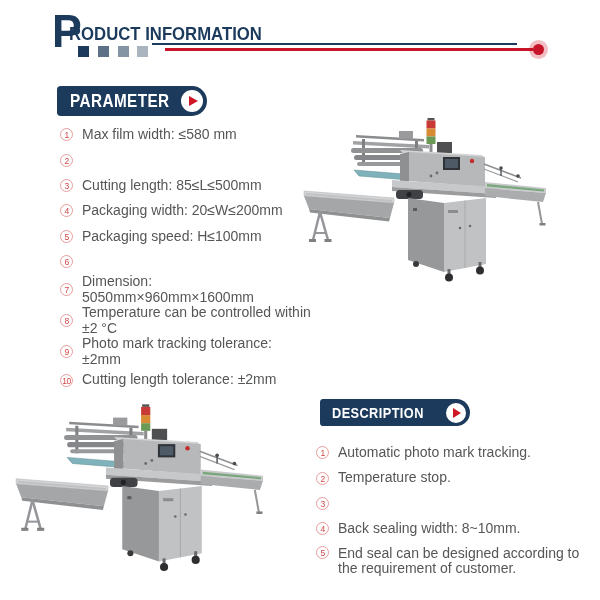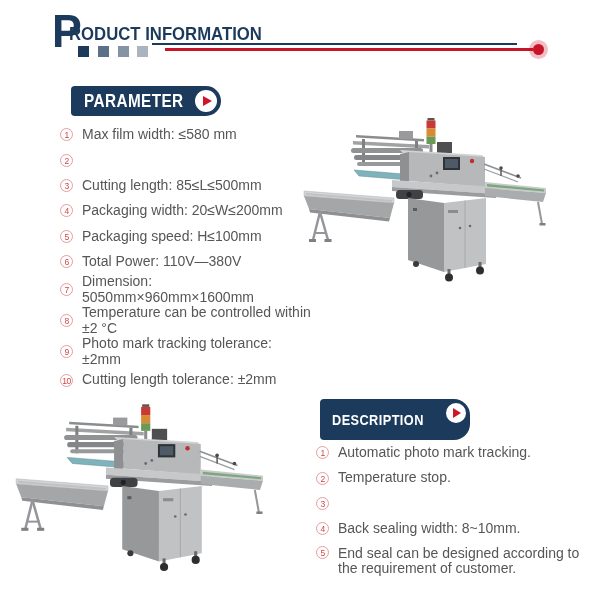--- a/index.html
+++ b/index.html
@@ -31,22 +31,22 @@
   }
   .red-dot {
     position:absolute; left:533px; top:44px; width:11px; height:11px;
     border-radius:50%; background:#c81428;
   }
   
   .badge {
     position:absolute; background:#1b3a5c; color:#fff; font-weight:bold;
     display:flex; align-items:center; border-radius:4px 16px 16px 4px;
   }
-  .badge-parameter { left:71px; top:86px; width:150px; height:30px; }
-  .badge-description { left:320px; top:399px; width:150px; height:41px; }
+  .badge-parameter { left:57px; top:86px; width:150px; height:30px; }
+  .badge-description { left:320px; top:399px; width:150px; height:27px; }
   .badge .label {
     transform:scaleX(0.85); transform-origin:left center; letter-spacing:0.5px; white-space:nowrap;
   }
   .badge-parameter .label { font-size:18px; margin-left:13px; }
   .badge-description .label { font-size:15px; margin-left:12px; }
   .play {
     position:absolute; background:#fff; border-radius:50%;
     display:flex; align-items:center; justify-content:center;
   }
   .badge-parameter .play { width:22px; height:22px; right:4px; top:4px; }
@@ -114,21 +114,20 @@
     <div class="item">
       <span class="num">4</span>
       <span class="txt">Packaging width: 20≤W≤200mm</span>
     </div>
     <div class="item">
       <span class="num">5</span>
       <span class="txt">Packaging speed: H≤100mm</span>
     </div>
     <div class="item">
       <span class="num">6</span>
-      <span class="txt">Total Power: 110V—380V</span>
     </div>
     <div class="item">
       <span class="num">7</span>
       <span class="txt">Dimension: 5050mm×960mm×1600mm</span>
     </div>
     <div class="item">
       <span class="num">8</span>
       <span class="txt">Temperature can be controlled within ±2 °C</span>
     </div>
     <div class="item">

